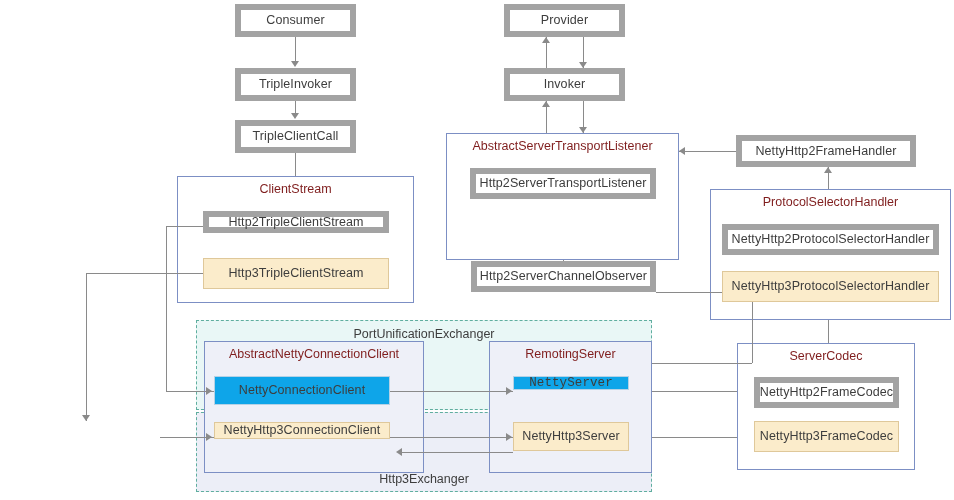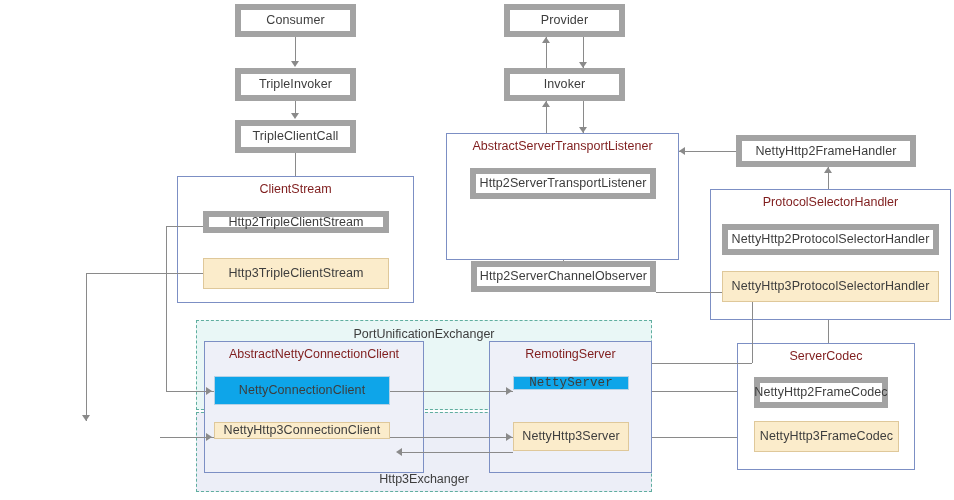--- a/index.html
+++ b/index.html
@@ -117,21 +117,21 @@
 
   <div class="group" style="left:710px;top:189px;width:241px;height:131px;">
     <div class="g-title">ProtocolSelectorHandler</div>
   </div>
   <div class="node n-plain" style="left:722px;top:224px;width:217px;height:31px;">NettyHttp2ProtocolSelectorHandler</div>
   <div class="node n-yellow" style="left:722px;top:271px;width:217px;height:31px;">NettyHttp3ProtocolSelectorHandler</div>
 
   <div class="group" style="left:737px;top:343px;width:178px;height:127px;">
     <div class="g-title">ServerCodec</div>
   </div>
-  <div class="node n-plain" style="left:754px;top:377px;width:134px;height:31px;">NettyHttp2FrameCodec</div>
+  <div class="node n-plain" style="left:754px;top:377px;width:145px;height:31px;">NettyHttp2FrameCodec</div>
   <div class="node n-yellow" style="left:754px;top:421px;width:145px;height:31px;">NettyHttp3FrameCodec</div>
 
   <div class="group filled" style="left:204px;top:341px;width:220px;height:132px;">
     <div class="g-title">AbstractNettyConnectionClient</div>
   </div>
   <div class="node n-tint" style="left:214px;top:376px;width:176px;height:29px;">NettyConnectionClient</div>
   <div class="node n-yellow" style="left:214px;top:422px;width:176px;height:17px;">NettyHttp3ConnectionClient</div>
 
   <div class="group filled" style="left:489px;top:341px;width:163px;height:132px;">
     <div class="g-title">RemotingServer</div>

